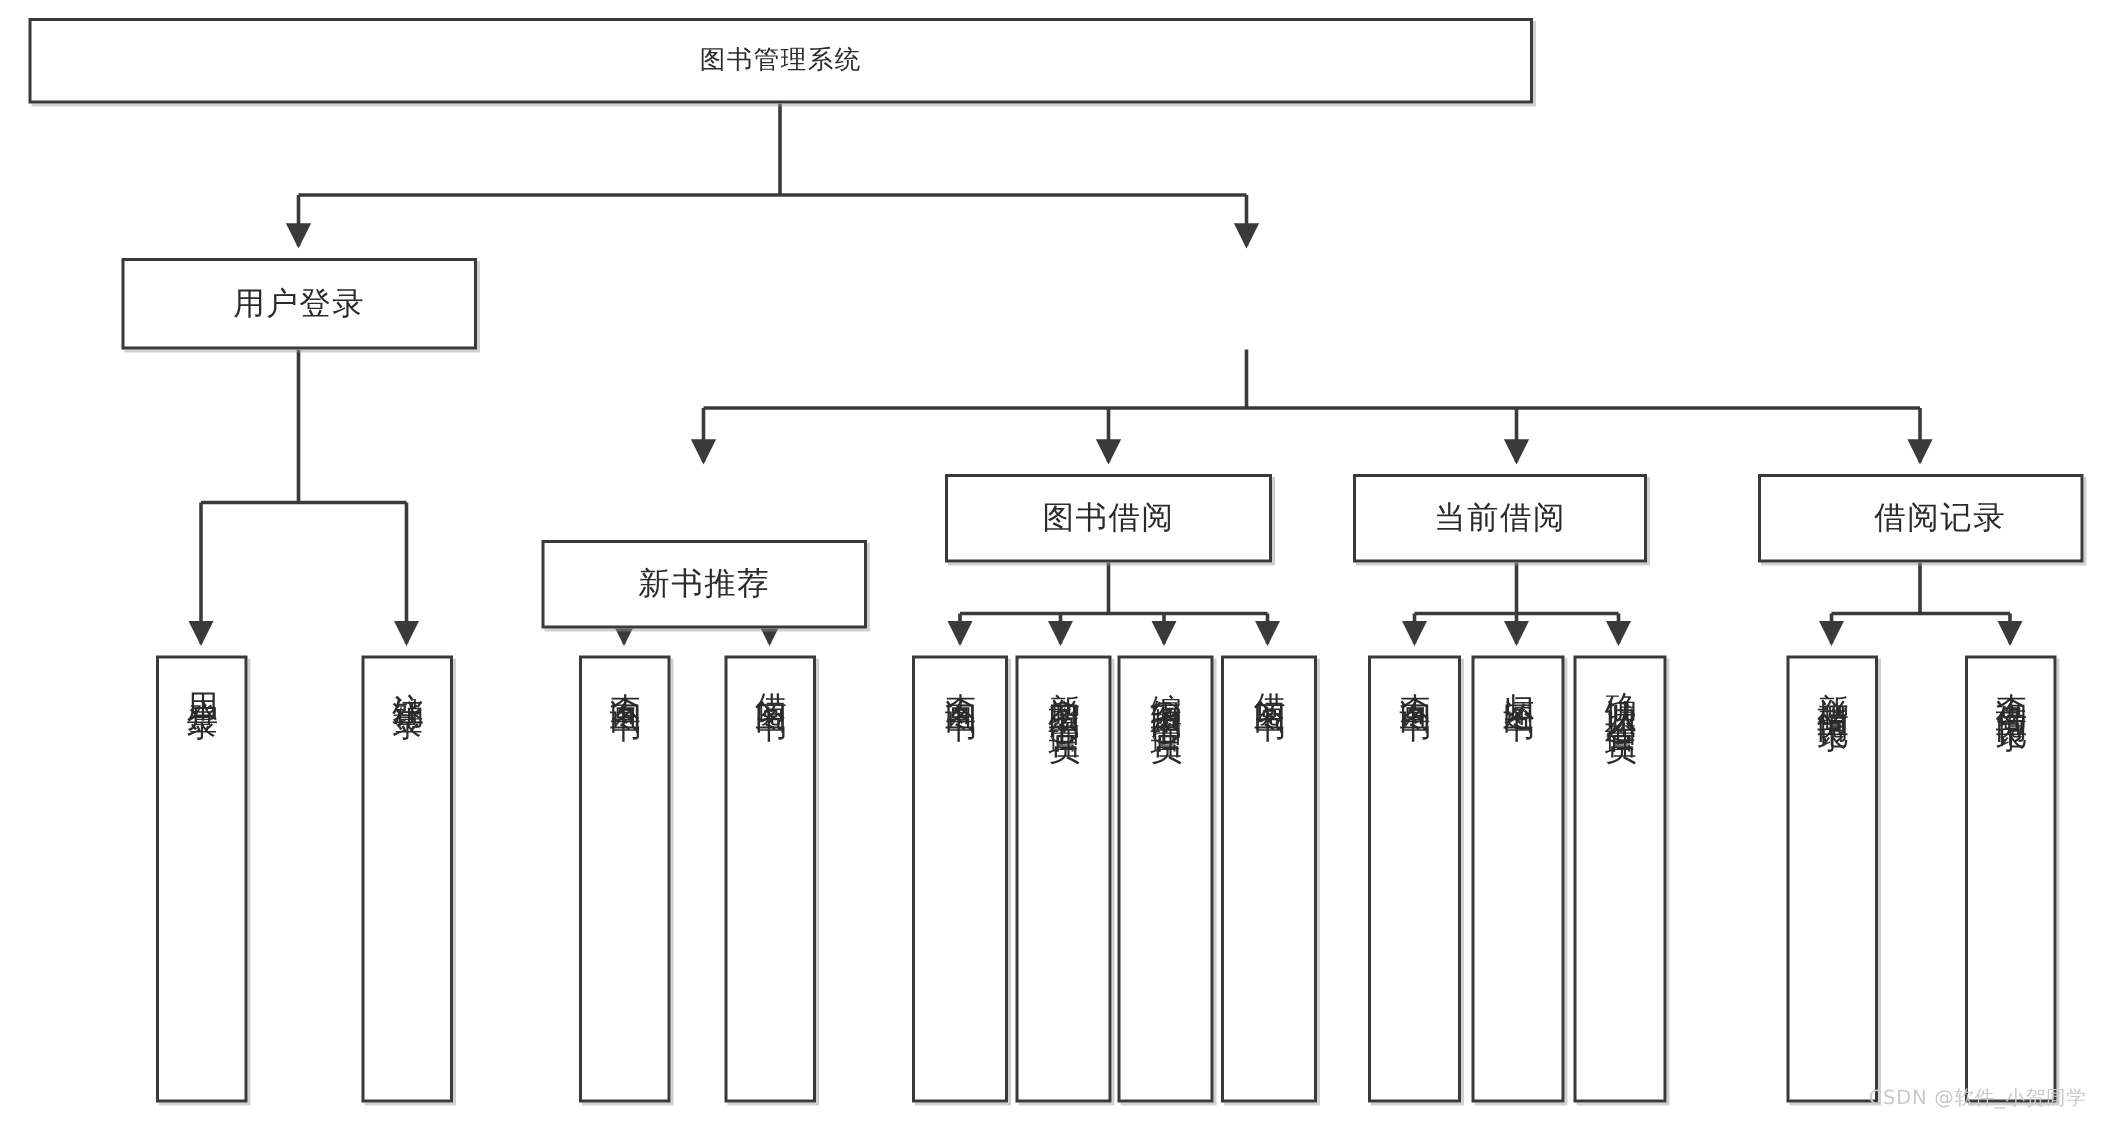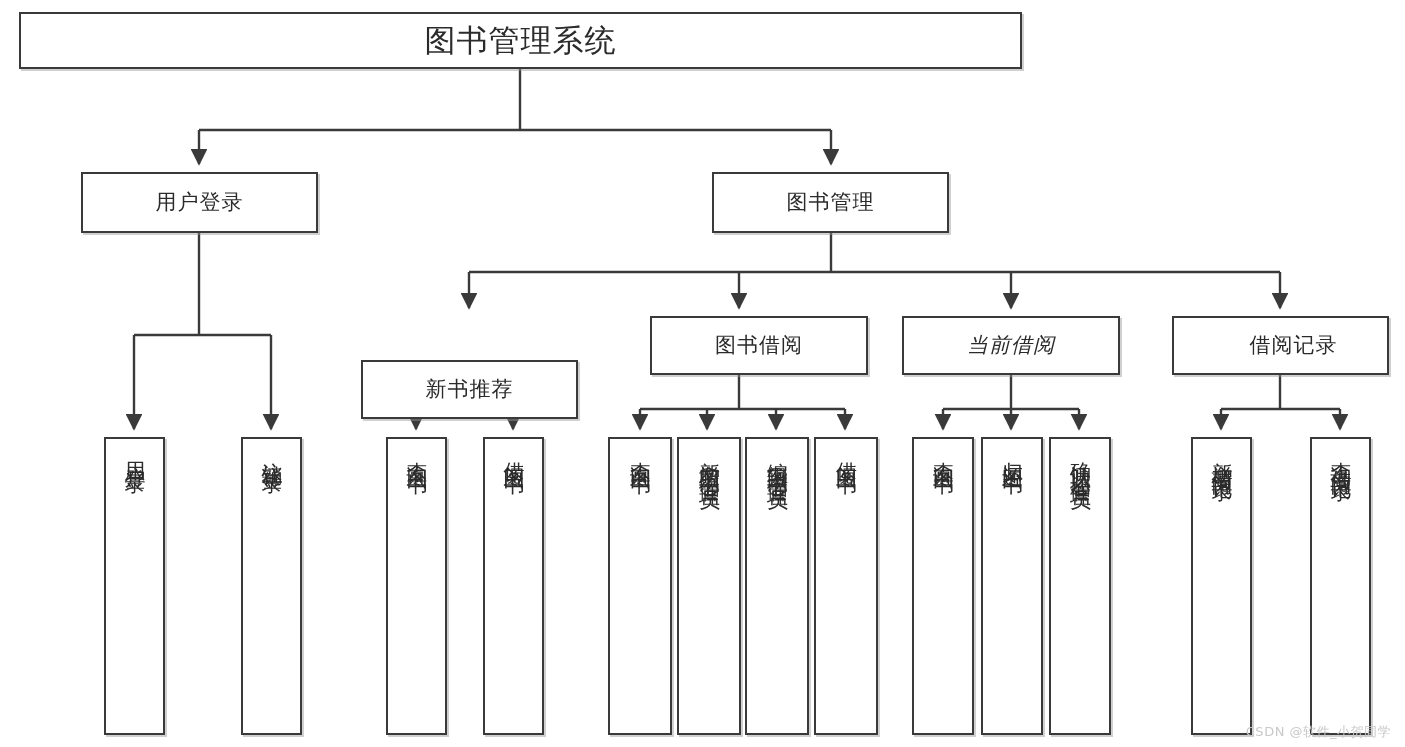--- a/index.html
+++ b/index.html
@@ -52,21 +52,21 @@
     padding-top: 6px;
   }
   .node.vertical .node-label {
     writing-mode: vertical-rl;
     text-orientation: upright;
     font-size: 21px;
     letter-spacing: 4px;
     line-height: 1;
   }
   #root-node .node-label {
-    font-size: 31px;
+    font-size: 17px;
   }
   #watermark {
     position: absolute;
     right: 14px;
     bottom: 6px;
     color: #c9c9c9;
     font-size: 13px;
     letter-spacing: 0.5px;
     white-space: nowrap;
     user-select: none;
@@ -140,33 +140,30 @@
   </svg>
 
   <div class="node horizontal" id="root-node" style="left:19px; top:12px; width:1003px; height:57px;">
     <span class="node-label">图书管理系统</span>
   </div>
 
   <div class="node horizontal" style="left:81px; top:172px; width:237px; height:61px;">
     <span class="node-label">用户登录</span>
   </div>
 
-  <div class="node horizontal" style="left:712px; top:172px; width:237px; height:61px;">
-    <span class="node-label">图书管理</span>
-  </div>
 
   <div class="node horizontal" style="left:361px; top:316px; width:217px; height:59px;margin-top:44px;">
     <span class="node-label">新书推荐</span>
   </div>
 
-  <div class="node horizontal" style="left:650px; top:316px; width:218px; height:59px;">
+  <div class="node horizontal" style="left:630px; top:316px; width:218px; height:59px;">
     <span class="node-label">图书借阅</span>
   </div>
 
-  <div class="node horizontal" style="left:902px; top:316px; width:218px; height:59px;font-style:italic;">
+  <div class="node horizontal" style="left:902px; top:316px; width:196px; height:59px;">
     <span class="node-label">当前借阅</span>
   </div>
 
   <div class="node horizontal" style="left:1172px; top:316px; width:217px; height:59px;padding-left:26px;">
     <span class="node-label">借阅记录</span>
   </div>
 
   <div class="node vertical" style="left:104px; top:437px; width:61px; height:298px;">
     <span class="node-label">用户登录</span>
   </div>

